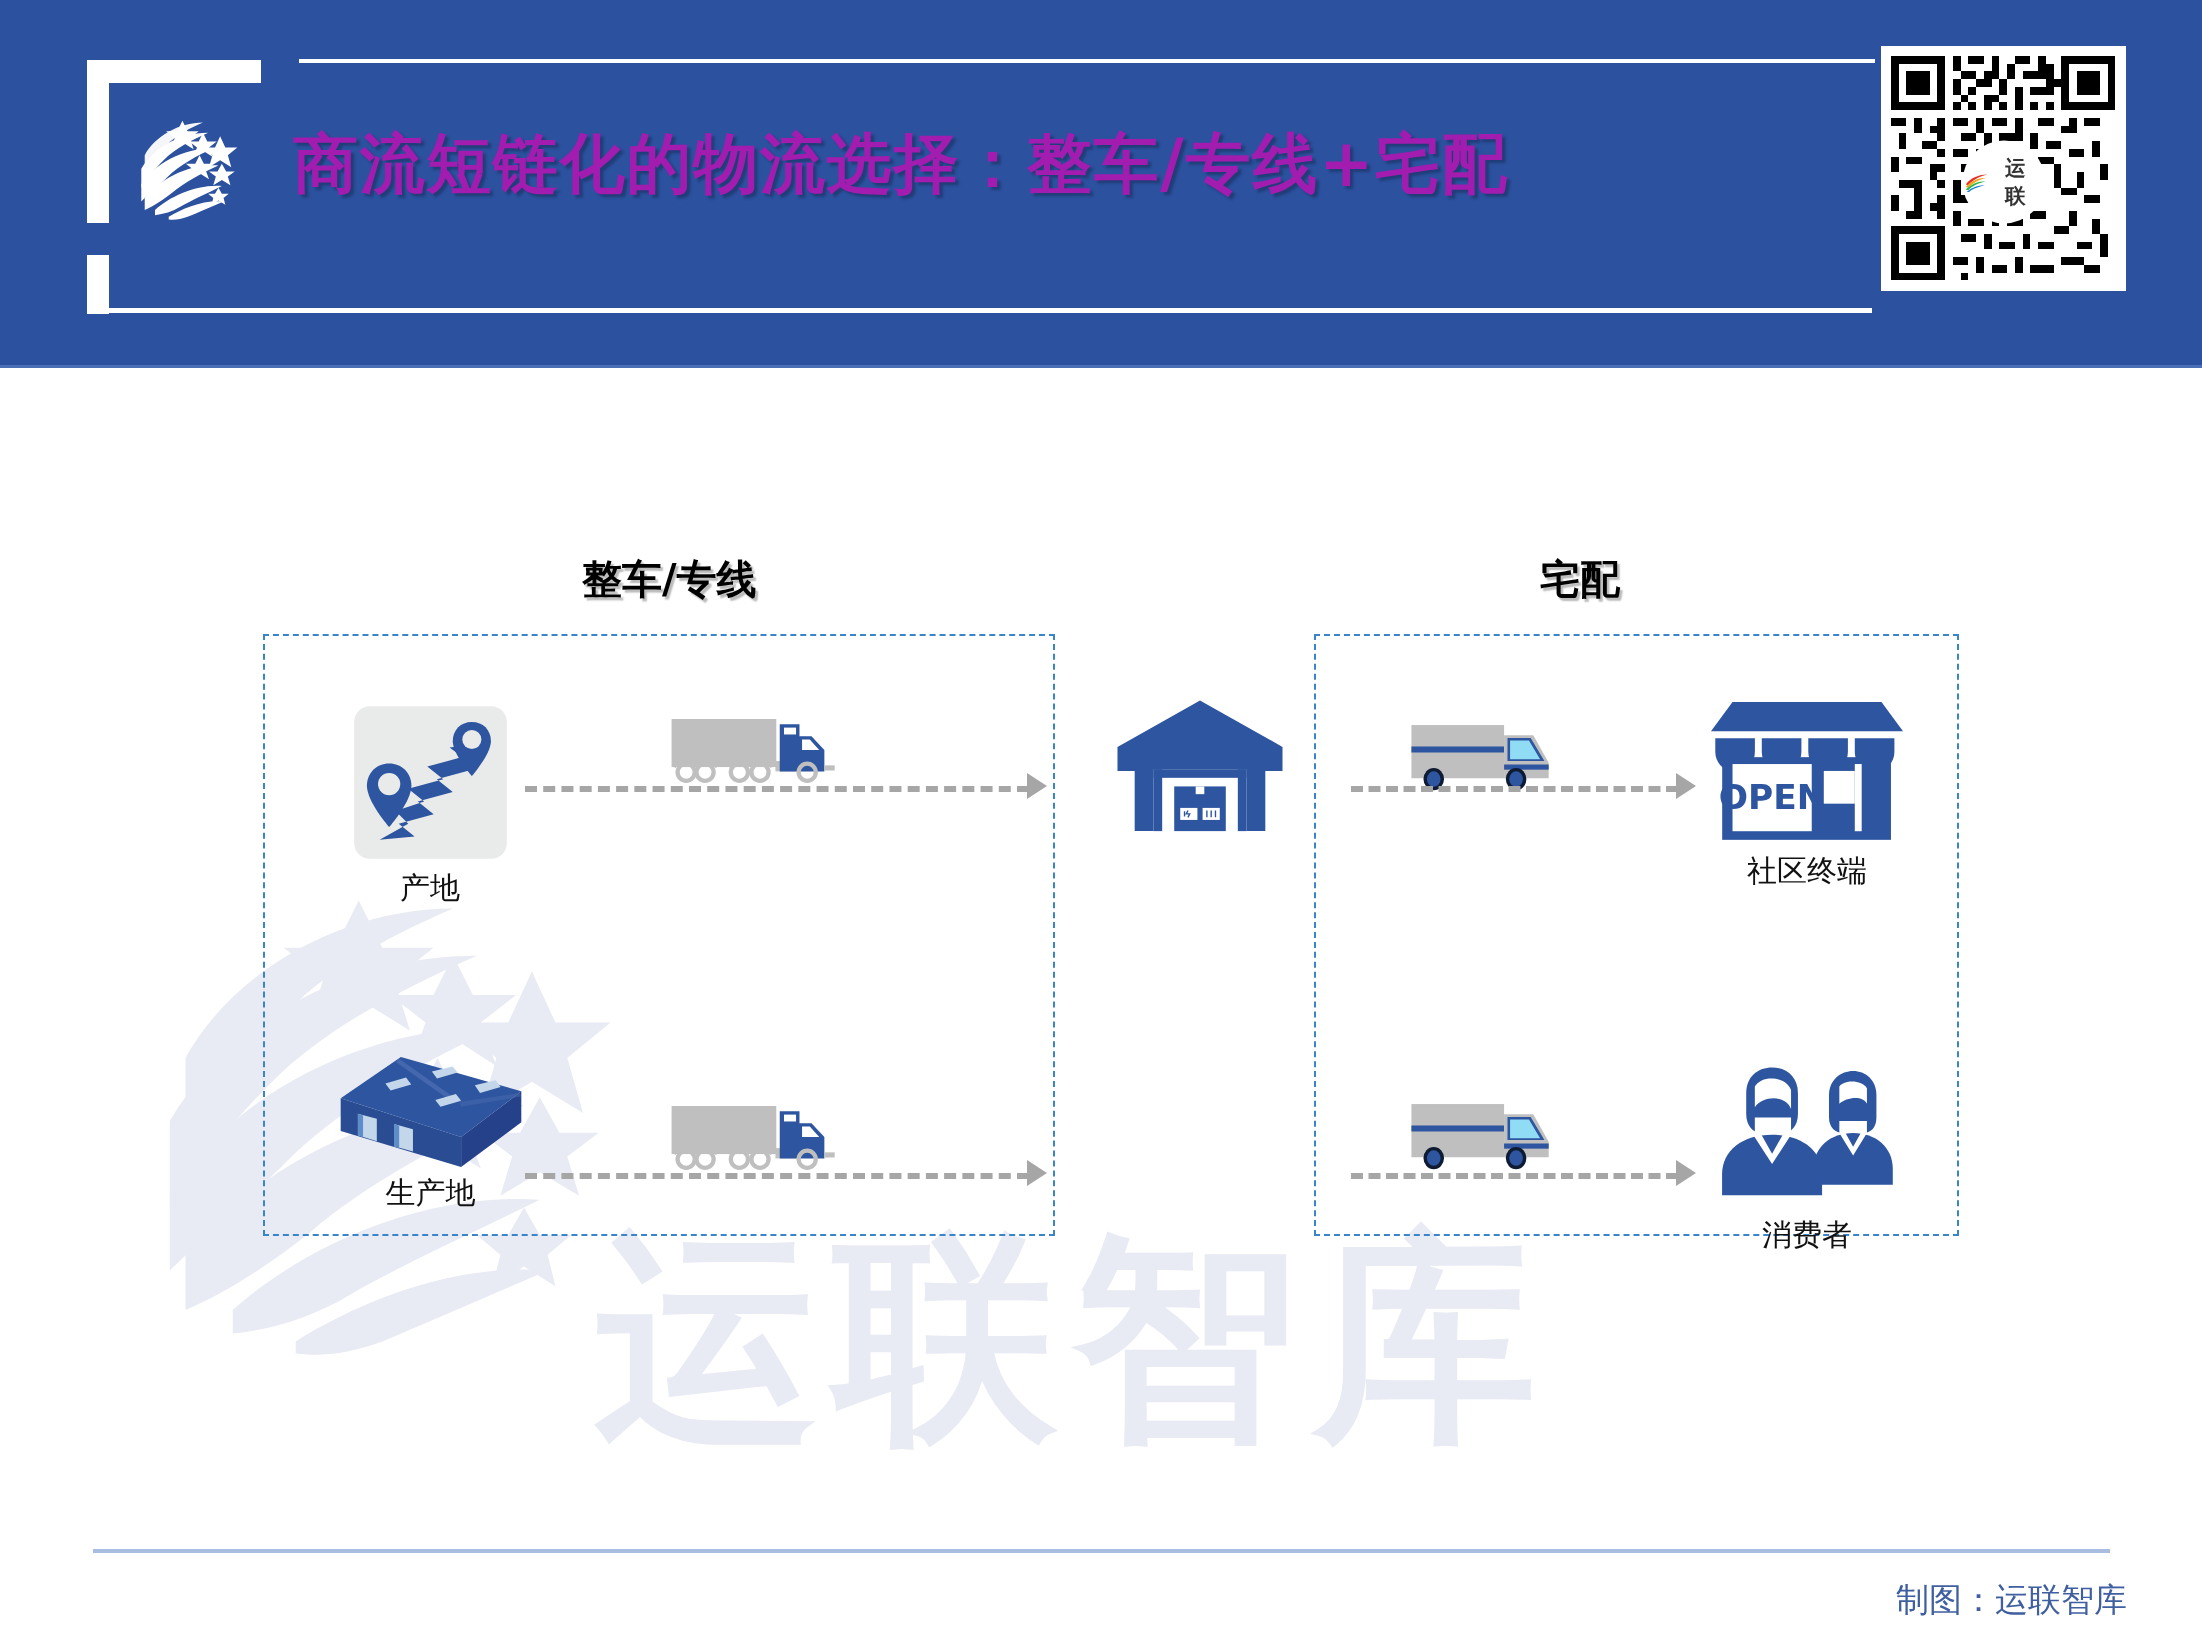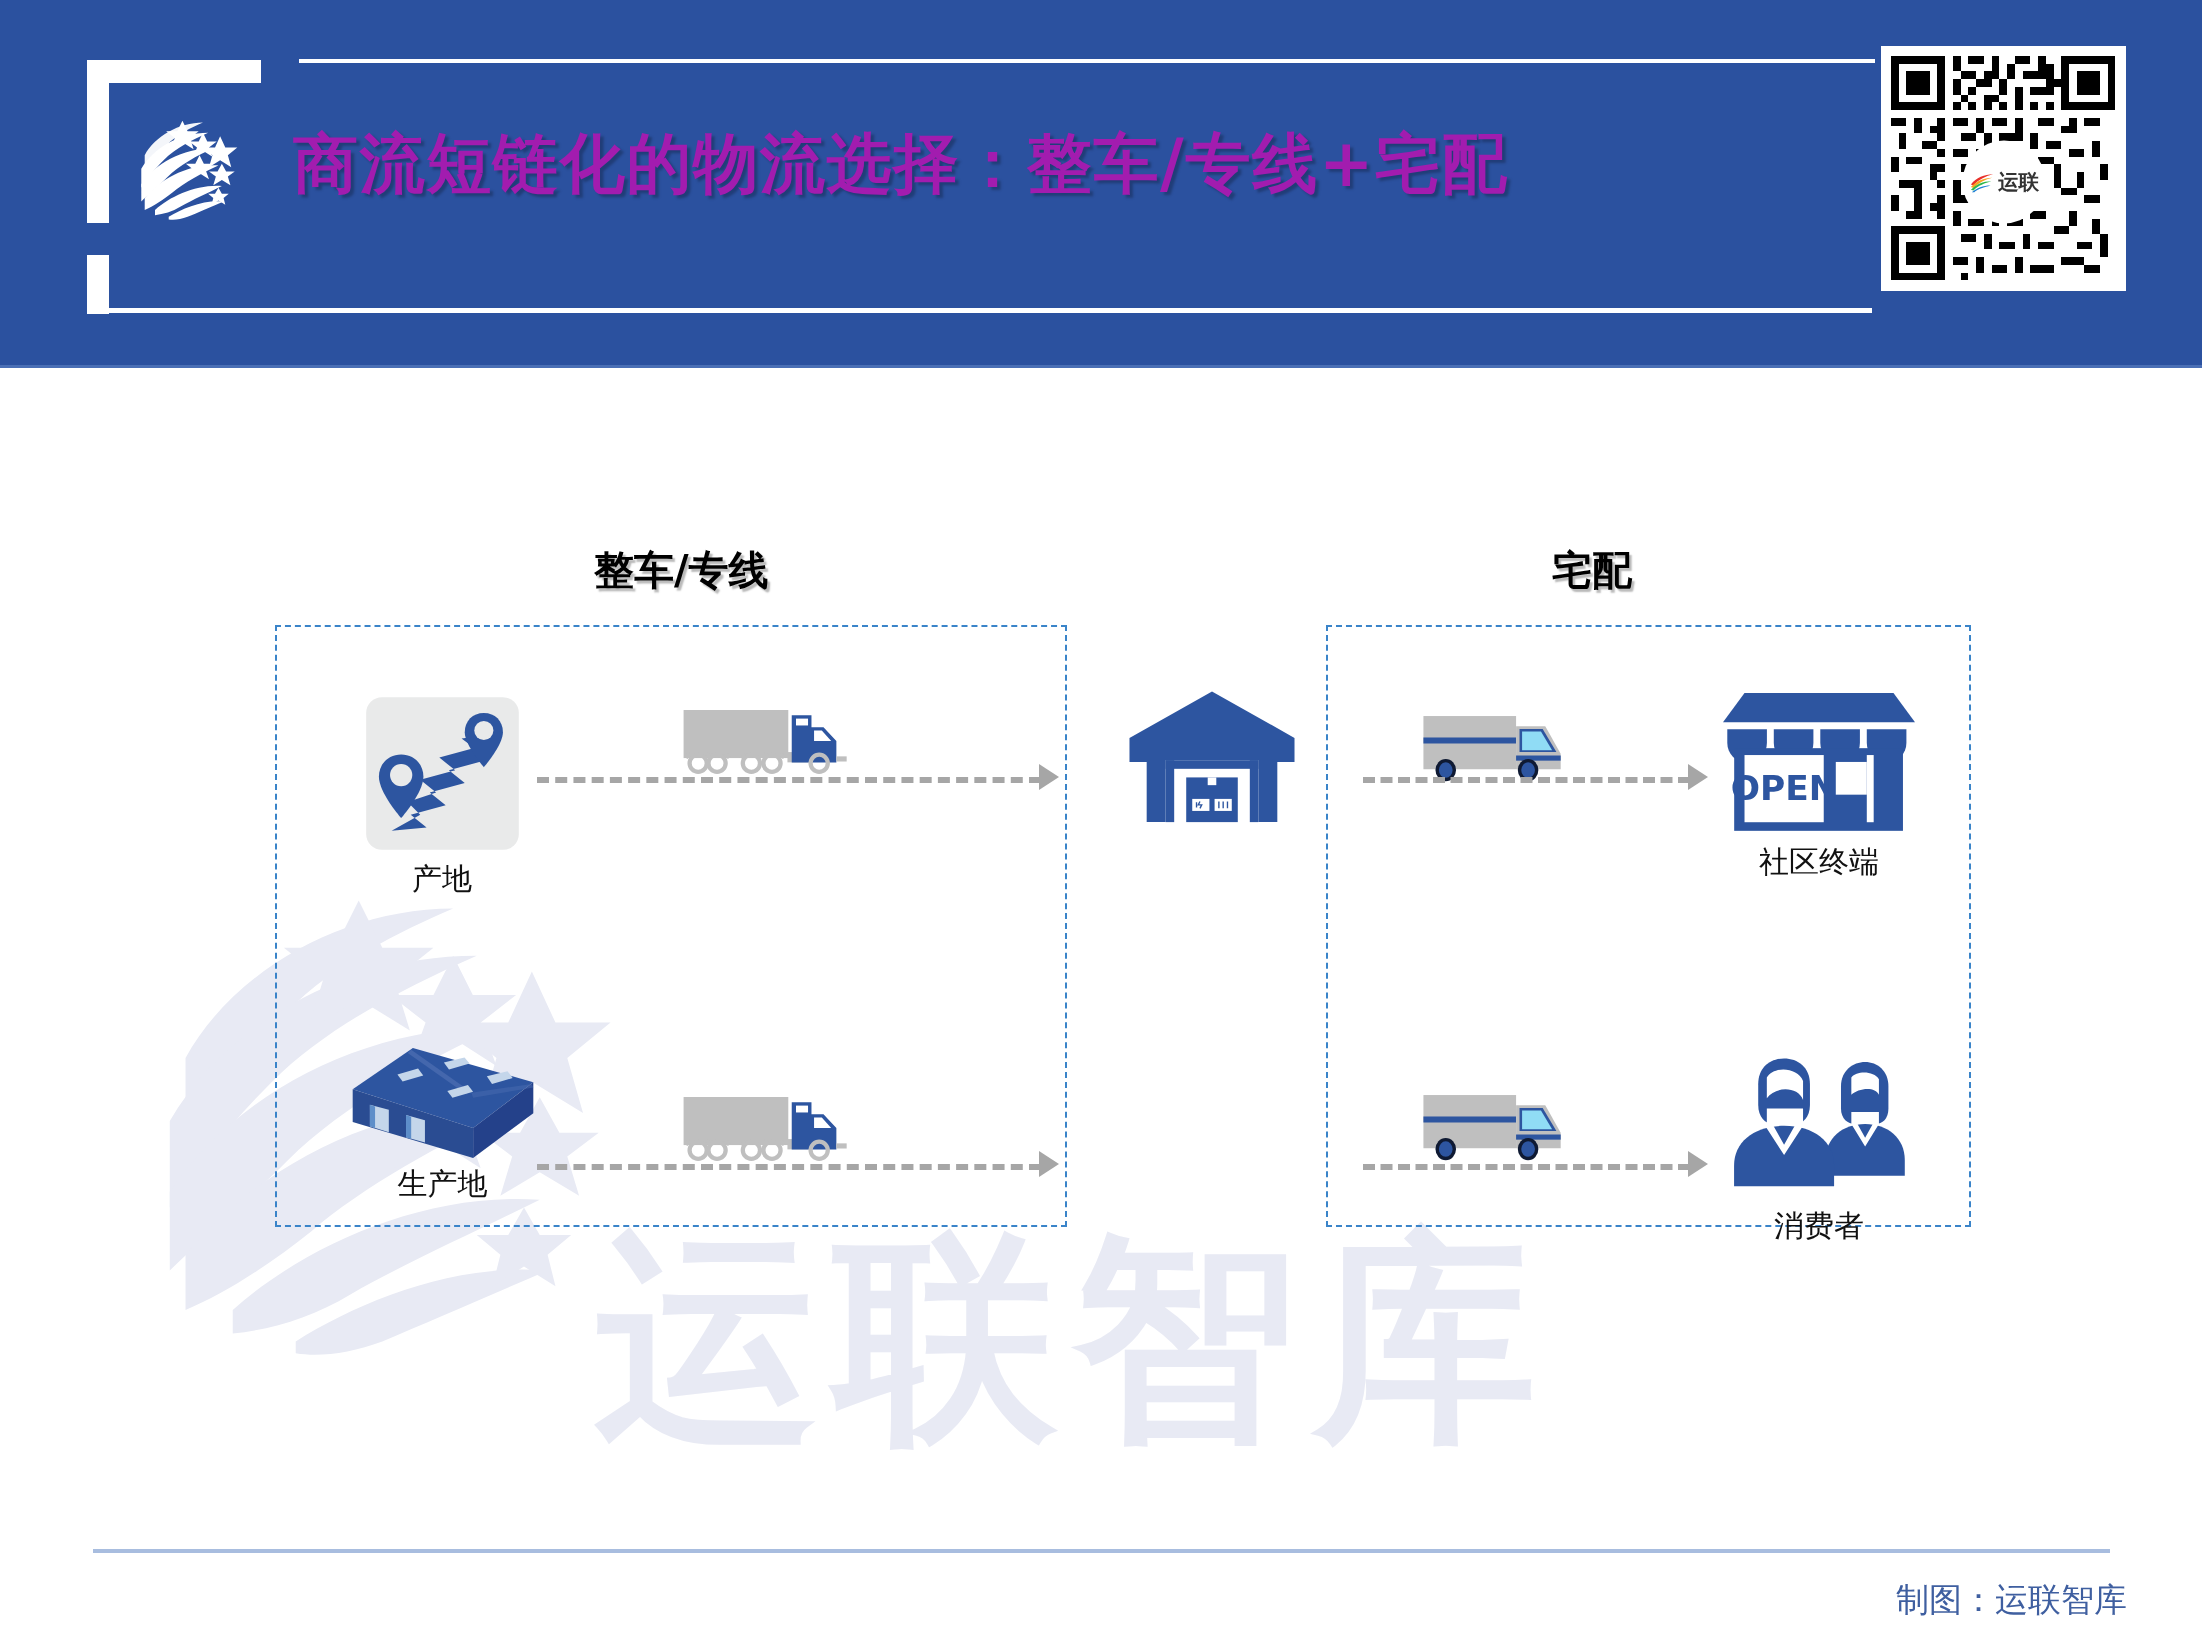--- a/index.html
+++ b/index.html
@@ -91,21 +91,21 @@
   .qr-center {
     position: absolute;
     left: 50%; top: 56%;
     transform: translate(-50%,-50%);
     width: 83px; height: 83px;
     border-radius: 50%;
     background: #ffffff;
     display: flex;
     align-items: center;
     justify-content: center;
-    gap: 1px;
+    gap: 15px;
   }
   .qr-center .qtext {
     font-size: 20.6px;
     font-weight: bold;
     color: #333;
     font-family: "DejaVu Sans", sans-serif;
   }
 
   
   .watermark {
@@ -127,21 +127,21 @@
     line-height: 1;
   }
   .wm-globe {
     position: absolute;
     left: 95px; top: 447px;
     width: 551px; height: 551px;
     opacity: 1;
   }
 
   
-  .diagram { position: absolute; left: 0; top: 358px; width: 1921px; height: 1285px; margin-left: 12px; }
+  .diagram { position: absolute; left: 0; top: 367px; width: 1921px; height: 1285px; }
 
   .section-label {
     position: absolute;
     font-size: 40px;
     font-weight: bold;
     color: #000000;
     text-shadow: 2.6px 2.6px 1.7px rgba(0,0,0,0.28);
     white-space: nowrap;
     font-family: "DejaVu Sans", sans-serif;
   }

